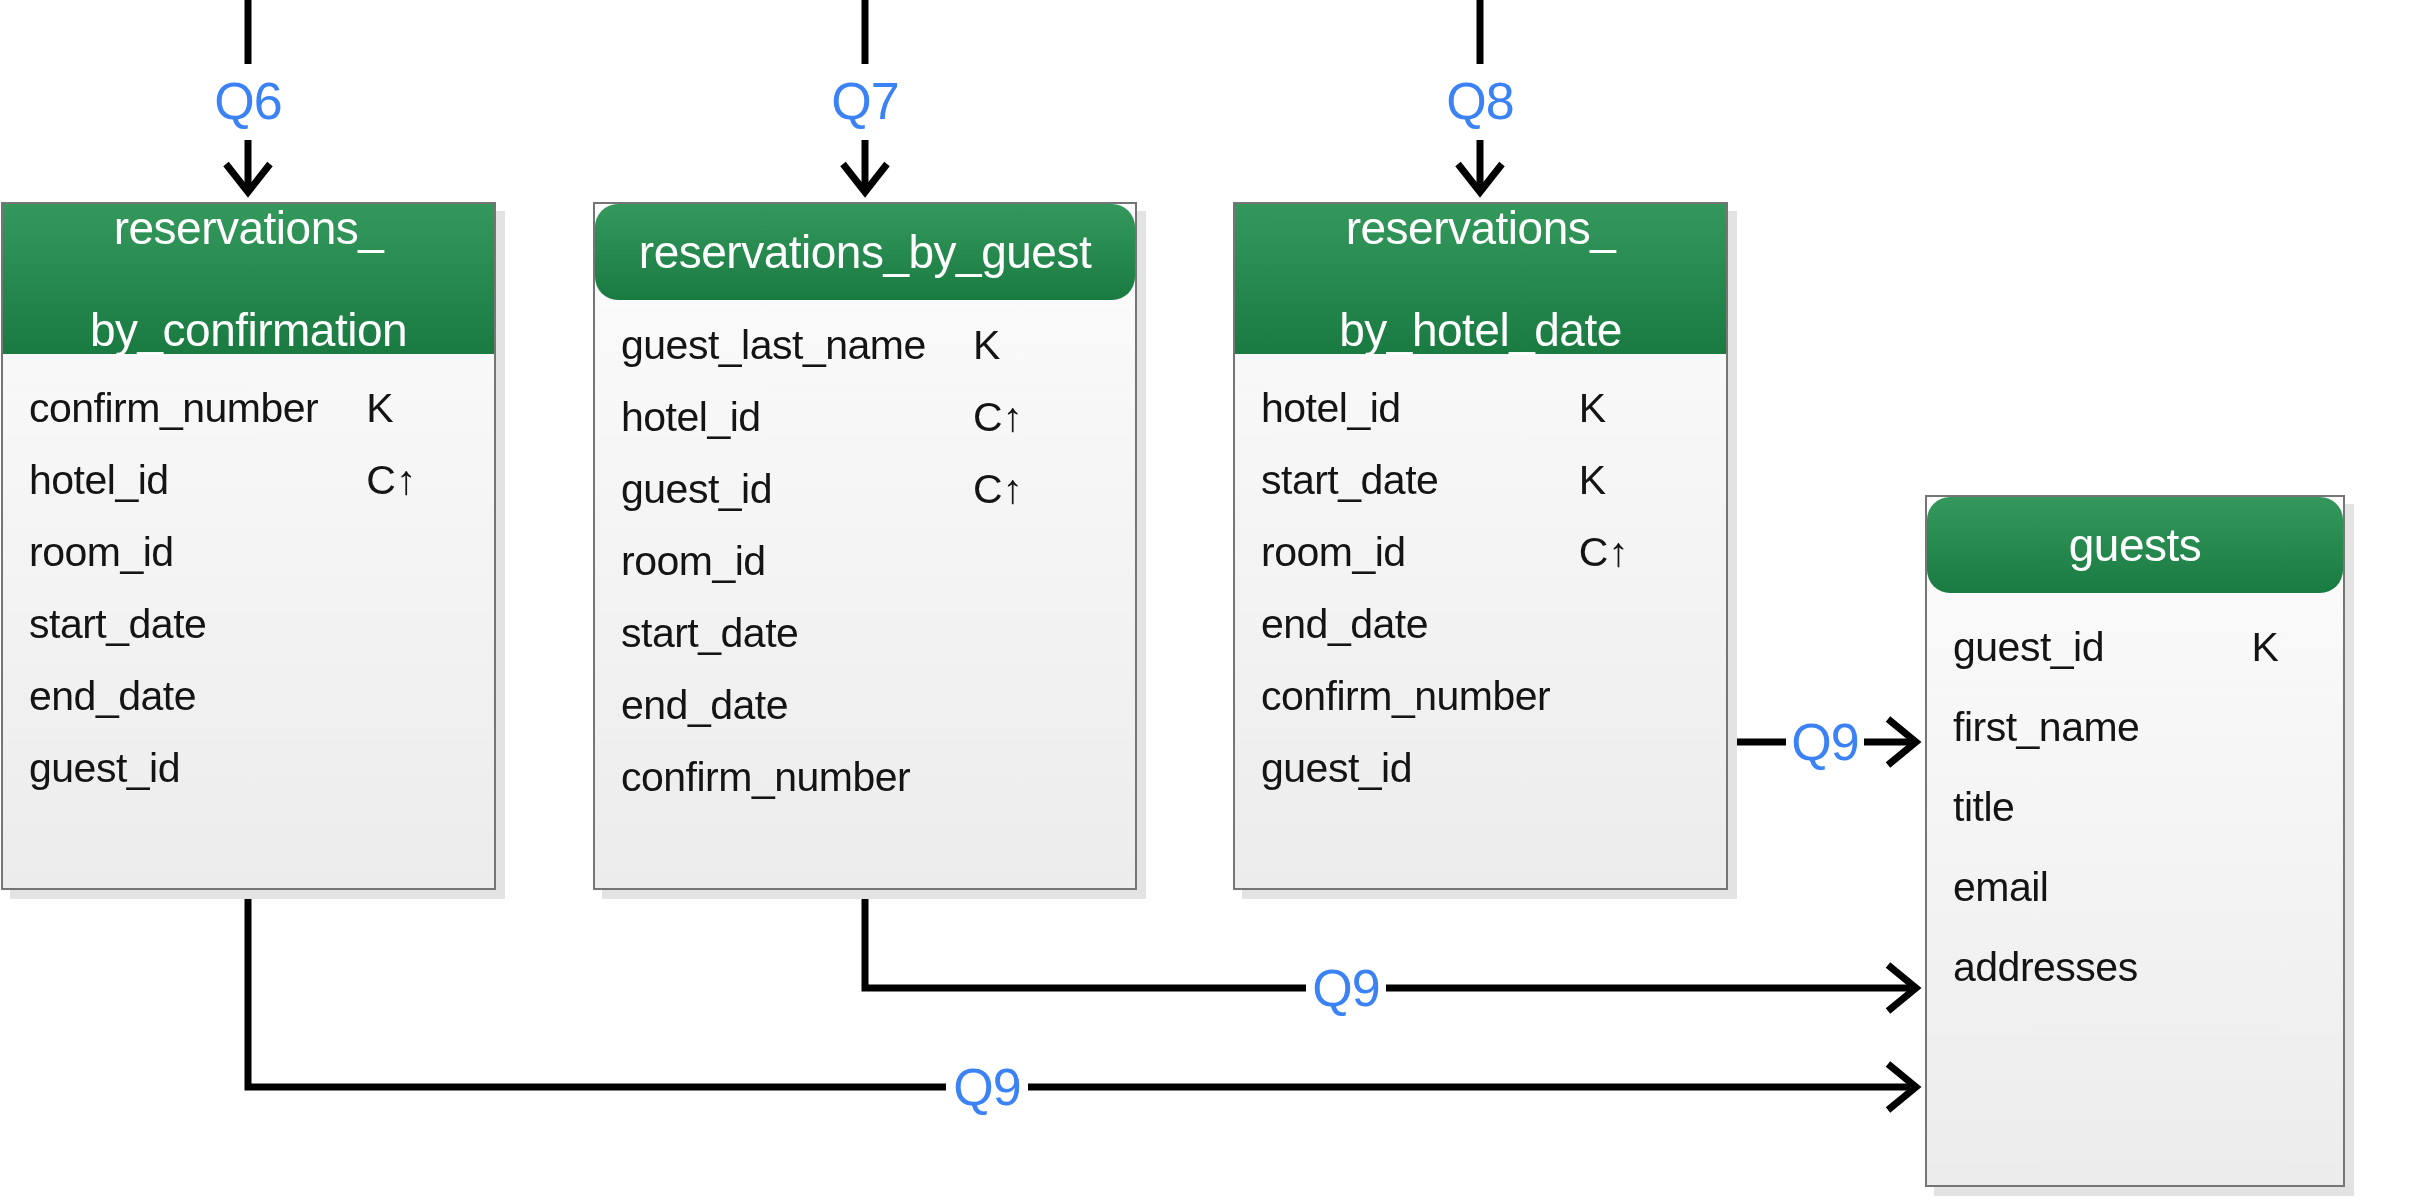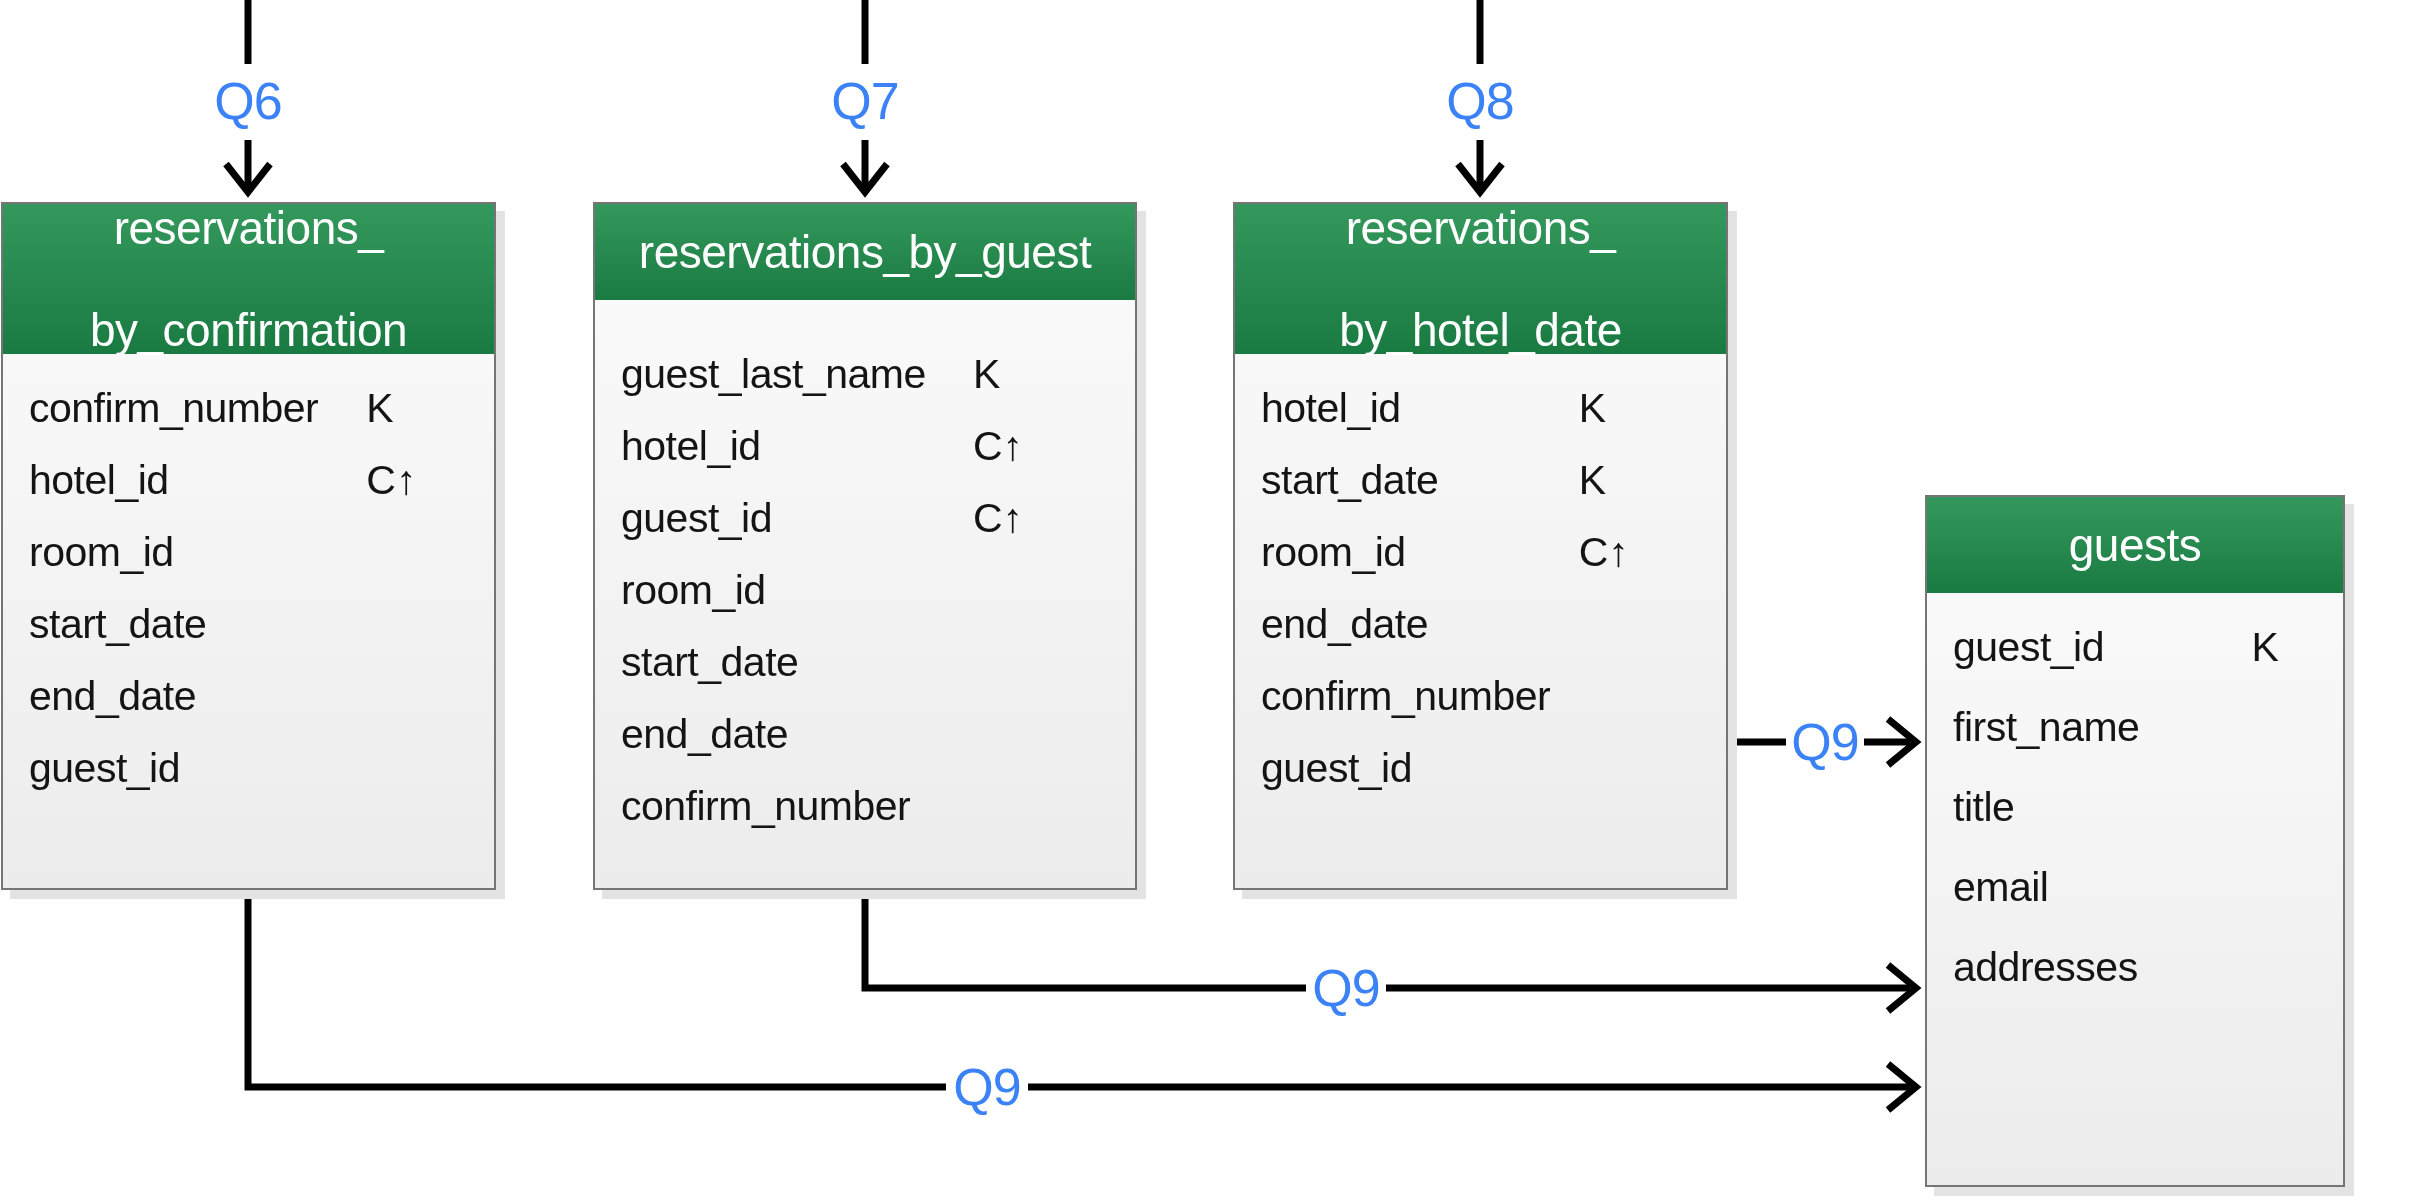--- a/index.html
+++ b/index.html
@@ -22,34 +22,34 @@
   }
   .thead{
     width:100%;
     background-color:var(--green);
     background-image:linear-gradient(rgba(255,255,255,.10), rgba(0,0,0,.12));
     color:#ffffff;
     display:flex; flex-direction:column; justify-content:center; align-items:center;
     font-size:46px; line-height:58px; letter-spacing:-0.5px;gap:44px;
   }
   .thead.h2{height:150px;}
-  .thead.h1{height:96px;}
+  .thead.h1{height:96px;border-radius:23px;}
   .tbody{position:relative; width:100%;}
   .row{position:relative; height:72px; line-height:72px;}
   .row.tall{height:80px; line-height:80px;}
   .fname{
     position:absolute; left:26px; top:0; white-space:nowrap;
     font-size:41px; color:#141414; letter-spacing:-0.5px;
   }
   .fkey{
     position:absolute; left:var(--keyx,72%); top:0; white-space:nowrap;
     font-size:41px; color:#141414;
   }
   .pad-a{padding-top:18px;}
-  .pad-b{padding-top:38px;}
+  .pad-b{padding-top:9px;}
   .pad-c{padding-top:14px;}
   
   .wires{position:absolute; left:0; top:0; width:2427px; height:1203px; pointer-events:none;}
   .wires path{stroke:var(--line); stroke-width:7; fill:none; stroke-linejoin:miter; stroke-linecap:butt;}
   .conn-label{
     position:absolute; transform:translate(-50%,-50%);
     font-size:52px; color:#3b82f6; letter-spacing:-1px; white-space:nowrap;
   }
 </style>
 </head>

